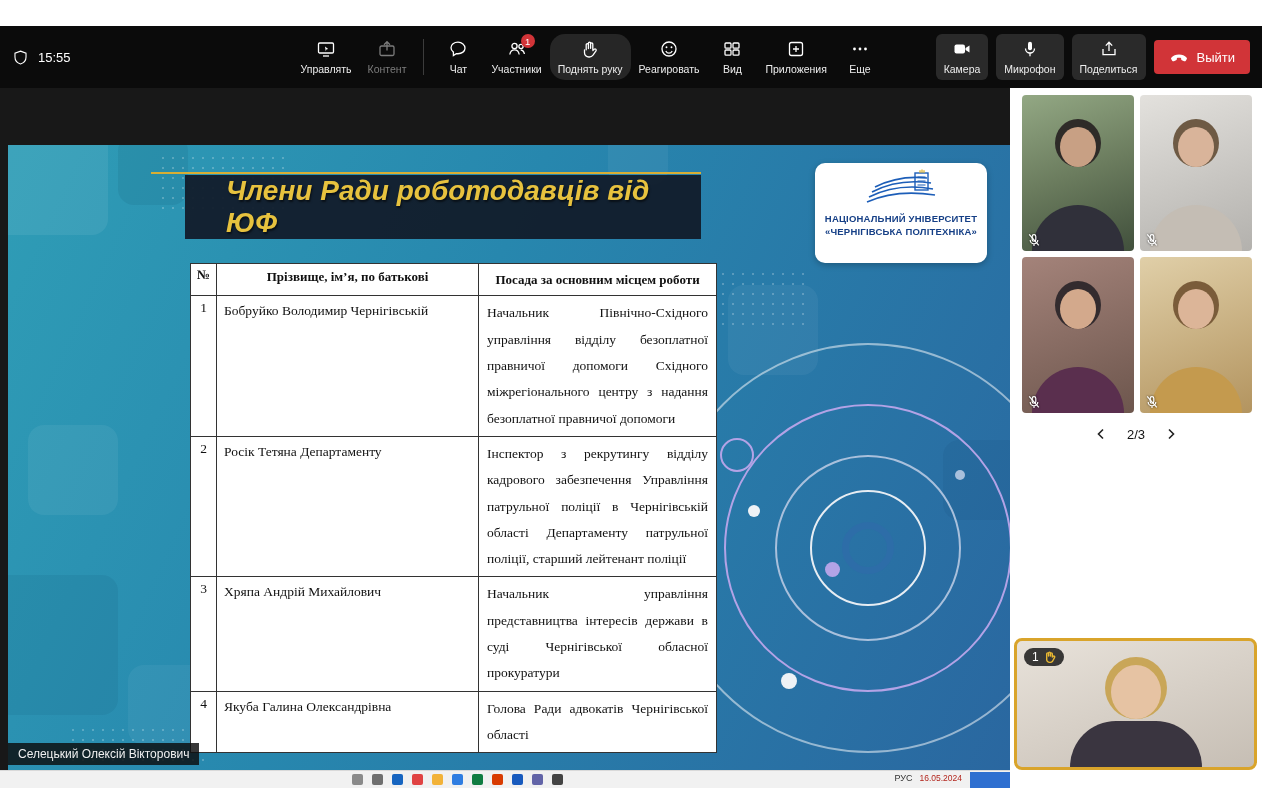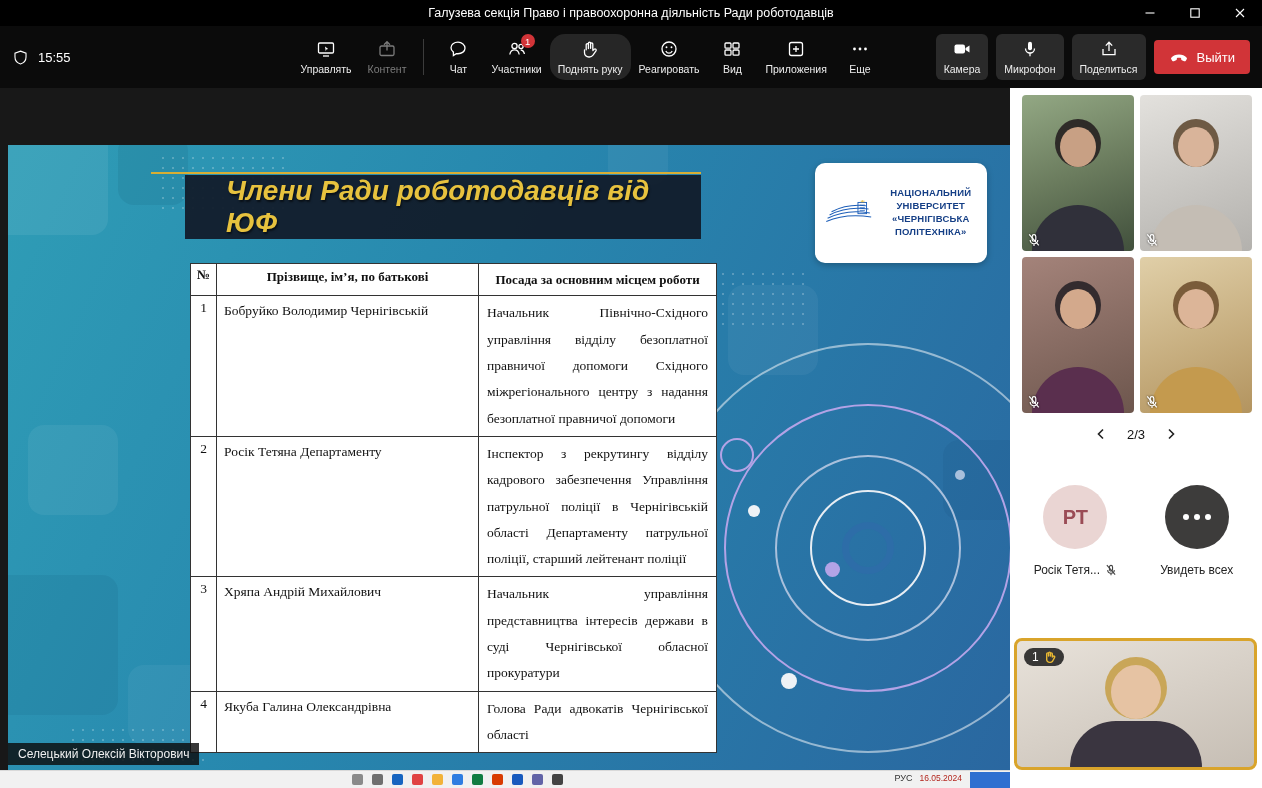--- a/index.html
+++ b/index.html
@@ -43,21 +43,21 @@
             background-size:10px 10px; }
   .ring { position:absolute; border-radius:50%; }
   .dot  { position:absolute; border-radius:50%; }
 
   .slide-title { position:absolute; left:177px; top:30px; width:516px; height:64px;
                  background:rgba(17,26,40,.93); color:#e7c23e; font-size:28px; font-weight:bold; font-style:italic;
                  display:flex; align-items:center; justify-content:center; text-shadow:1px 2px 2px rgba(0,0,0,.55);padding-left:41px; }
   .slide-title::before { content:""; position:absolute; left:-34px; right:0; top:-3px; height:2px; background:#d8ae35; }
 
   .logo-card { position:absolute; left:807px; top:18px; width:172px; height:100px; background:#fff; border-radius:10px;
-               display:flex; align-items:center; justify-content:center; gap:4px; padding:6px;
+               display:flex; flex-direction:column; align-items:center; justify-content:flex-start; gap:4px; padding:6px;
                box-shadow:0 2px 6px rgba(0,0,0,.25); }
   .logo-text { font-size:9.5px; font-weight:bold; color:#153f86; text-align:center; line-height:1.35; letter-spacing:.2px; }
 
   .slide-table { position:absolute; left:182px; top:118px; width:526px; border-collapse:collapse; background:#fff;
                  font-family:"Liberation Serif", serif; font-size:13.5px; color:#111; table-layout:fixed; }
   .slide-table th, .slide-table td { border:1px solid #333; vertical-align:top; }
   .slide-table th { font-size:13px; font-weight:bold; text-align:center; padding:3px 2px; }
   .c-num  { width:26px; text-align:center; padding:4px 2px; }
   .c-name { width:262px; padding:4px 7px; line-height:1.6; }
   .c-pos  { width:238px; padding:4px 8px; text-align:justify; line-height:1.95; }
@@ -106,40 +106,20 @@
                 border-radius:8px; overflow:hidden; cursor:pointer;
                 background:linear-gradient(160deg,#e8e2da 0%,#c6beb4 100%); }
   .hand-badge { position:absolute; left:7px; top:7px; background:rgba(26,26,26,.85); border-radius:12px;
                 padding:2px 8px 2px 8px; display:flex; align-items:center; gap:4px; color:#fff; font-size:12px; }
 </style>
 </head>
 <body>
 
 <div id="app">
 
-  <div class="titlebar">
-    <span>Галузева секція Право і правоохоронна діяльність Ради роботодавців</span>
-    <div class="win-controls">
-      <div class="win-btn">
-        <svg width="14" height="14" viewBox="0 0 14 14">
-            <path d="M2.5 7 h9" stroke="#fff" stroke-width="1.1"></path>
-          </svg>
-      </div>
-      <div class="win-btn">
-        <svg width="14" height="14" viewBox="0 0 14 14">
-            <rect x="2.8" y="2.8" width="8.4" height="8.4" fill="none" stroke="#fff" stroke-width="1.1"></rect>
-          </svg>
-      </div>
-      <div class="win-btn">
-        <svg width="14" height="14" viewBox="0 0 14 14">
-            <path d="M3 3 L11 11 M11 3 L3 11" stroke="#fff" stroke-width="1.1"></path>
-          </svg>
-      </div>
-    </div>
-  </div>
 
   <div class="toolbar">
     <div class="tb-left">
       <svg width="17" height="17" viewBox="0 0 20 20">
         <path d="M10 2.5 L16.5 5 V9.5 C16.5 13.6 13.8 16.6 10 17.6 C6.2 16.6 3.5 13.6 3.5 9.5 V5 Z" fill="none" stroke="#fff" stroke-width="1.3"></path>
       </svg>
       <span class="tb-time">15:55</span>
     </div>
 
     <div class="tb-center">
@@ -435,47 +415,20 @@
           </svg>
       </span>
       <span>2/3</span>
       <span class="pager-btn">
         <svg width="12" height="14" viewBox="0 0 12 14" fill="none" stroke="#222" stroke-width="1.6">
             <path d="M4 2.5 L8.5 7 L4 11.5"></path>
           </svg>
       </span>
     </div>
 
-    <div class="people-row">
-      <div class="person-card">
-        <div class="avatar pt">
-          <span>РТ</span>
-        </div>
-        <div class="person-name">
-          <span>Росік Тетя...</span>
-          <svg width="12" height="12" viewBox="0 0 14 14" fill="none" stroke="#444" stroke-width="1.3">
-              <rect x="5.2" y="1.6" width="3.6" height="6.6" rx="1.8"></rect>
-              <path d="M3.2 7 a3.8 3.8 0 0 0 7.6 0 M7 11 v2"></path>
-              <path d="M2.2 1.4 L11.8 12.4"></path>
-            </svg>
-        </div>
-      </div>
-      <div class="person-card">
-        <div class="avatar more">
-          <span class="avatar-dots">
-              <i></i>
-              <i></i>
-              <i></i>
-            </span>
-        </div>
-        <div class="person-name">
-          <span>Увидеть всех</span>
-        </div>
-      </div>
-    </div>
 
     <div class="self-video">
       <div class="sil" style="--hair:#c9a658;--skin:#e6c3a3;--shirt:#3a3540">
         <div class="hair"></div>
         <div class="head"></div>
         <div class="torso"></div>
       </div>
       <div class="hand-badge">
         <span>1</span>
         <svg width="13" height="13" viewBox="0 0 14 14" fill="none" stroke="#e9b832" stroke-width="1.5" stroke-linecap="round" stroke-linejoin="round">

